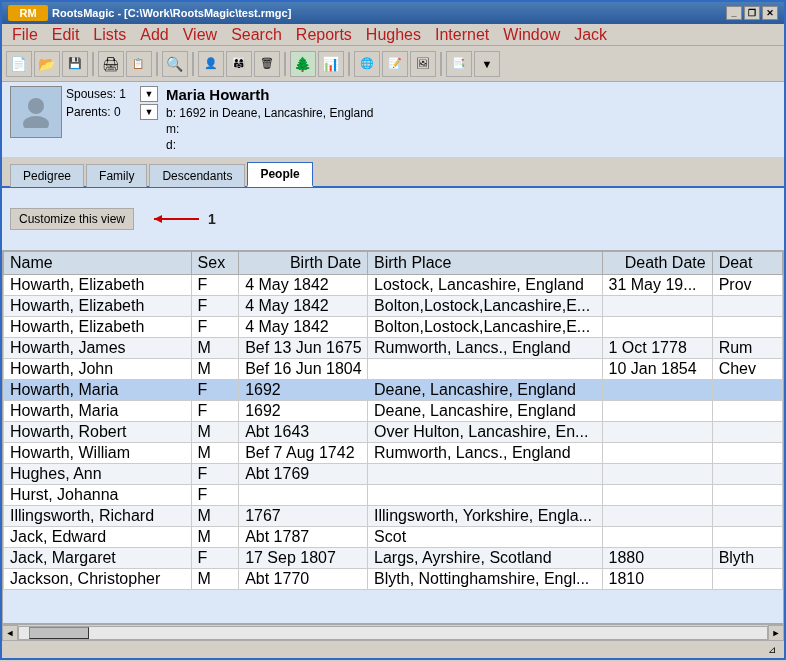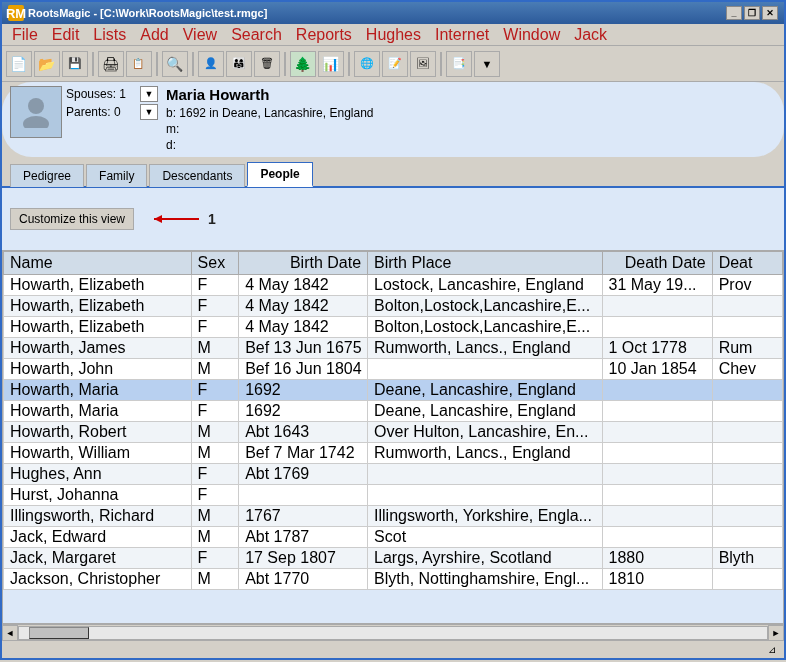--- a/index.html
+++ b/index.html
@@ -23,28 +23,28 @@
       padding: 0 6px;
       font-size: 11px;
       font-weight: bold;
     }
     .title-bar-left {
       display: flex;
       align-items: center;
       gap: 4px;
     }
     .title-bar-icon {
-      width: 16px;
+      width: 40px;
       height: 16px;
       background: #e8a000;
       border-radius: 2px;
       display: flex;
       align-items: center;
       justify-content: center;
-      font-size: 13px;
+      font-size: 11px;
       color: white;
       font-weight: bold;
     }
     .title-bar-controls {
       display: flex;
       gap: 2px;
     }
     .title-bar-btn {
       width: 16px;
       height: 14px;
@@ -270,21 +270,20 @@
       height: 12px;
       font-size: 10px;
     }
 
     .person-info-row {
       display: flex;
       align-items: flex-start;
       padding: 4px 8px;
       background: #dce8f8;
       gap: 4px;
-      border-radius: 30px;
     }
   </style>
 </head>
 <body>
 
 <div class="main-window">
 
   <div class="title-bar">
     <div class="title-bar-left">
       <div class="title-bar-icon">RM</div>
@@ -456,21 +455,21 @@
               <td>Howarth, Robert</td>
               <td>M</td>
               <td class="right-align">Abt 1643</td>
               <td>Over Hulton, Lancashire, En...</td>
               <td class="right-align"></td>
               <td></td>
             </tr>
             <tr>
               <td>Howarth, William</td>
               <td>M</td>
-              <td class="right-align">Bef 7 Mar 1742</td>
+              <td class="right-align">Bef 7 Aug 1742</td>
               <td>Rumworth, Lancs., England</td>
               <td class="right-align"></td>
               <td></td>
             </tr>
             <tr>
               <td>Hughes, Ann</td>
               <td>F</td>
               <td class="right-align">Abt 1769</td>
               <td></td>
               <td class="right-align"></td>

